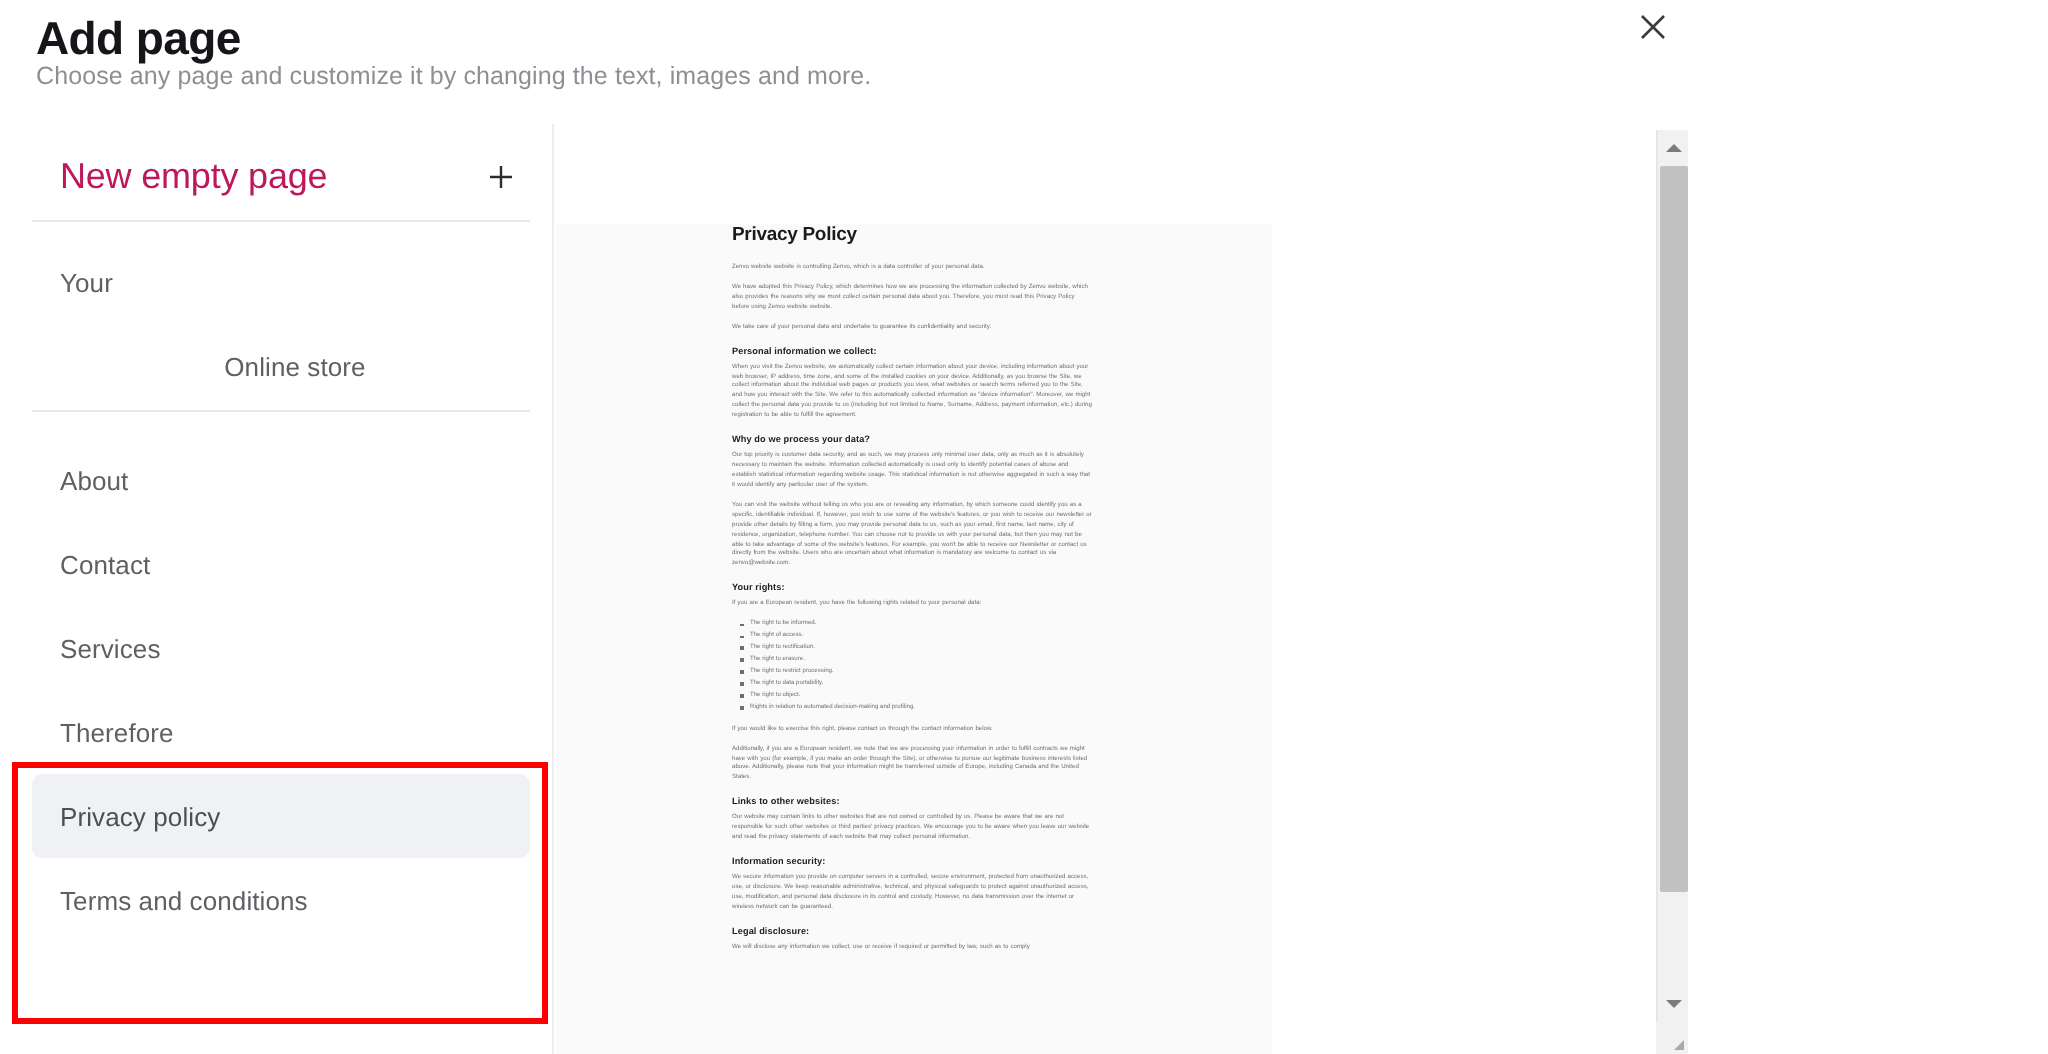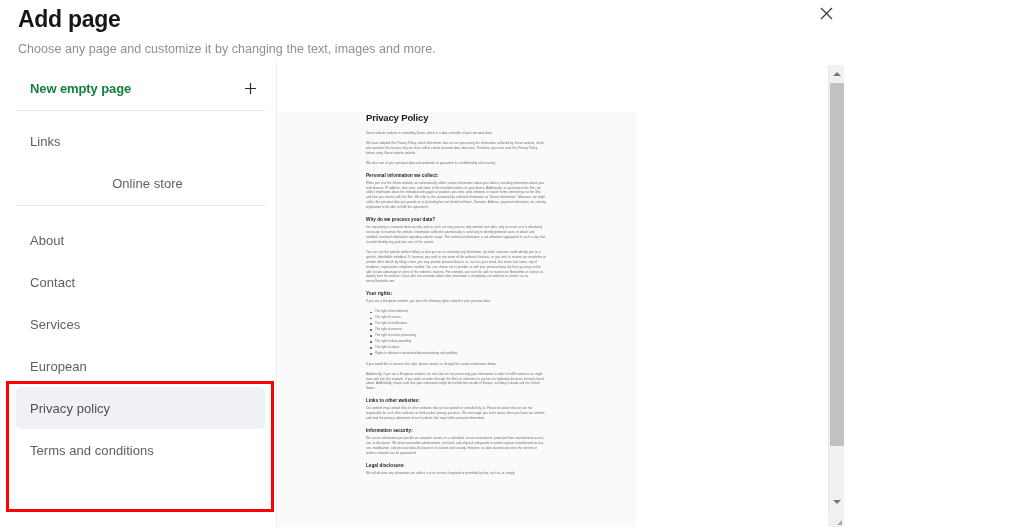--- a/index.html
+++ b/index.html
@@ -27,21 +27,21 @@
     left: 18px;
     top: 6px;
     font-size: 23px;
     font-weight: 700;
     letter-spacing: -0.3px;
     color: #16161a;
   }
   .dlg-sub {
     position: absolute;
     left: 18px;
-    top: 42px;
+    top: 31px;
     font-size: 12.5px;
     color: #8d8f94;
     letter-spacing: 0.05px;
   }
 
   .close-btn {
     position: absolute;
     right: 7px;
     top: 2px;
     width: 22px;
@@ -74,23 +74,23 @@
     width: 250px;
     height: 34px;
     display: flex;
     align-items: center;
     justify-content: space-between;
     padding: 0 8px 0 14px;
     border-radius: 4px;
     cursor: pointer;
   }
   .new-page-label {
-    font-size: 13px;
-    font-weight: 700;
-    color: #15803d;
+    font-size: 18px;
+    font-weight: 400;
+    color: #be185d;
     letter-spacing: -0.1px;
   }
   .plus-icon {
     color: #2c2c2e;
     display: flex;
     align-items: center;
     justify-content: center;
     width: 16px;
     height: 16px;
   }
@@ -297,41 +297,41 @@
         <svg width="13" height="13" viewBox="0 0 13 13">
           <path d="M6.5 1 L6.5 12 M1 6.5 L12 6.5" stroke="#2c2c2e" stroke-width="1.2" fill="none"></path>
         </svg>
       </span>
     </div>
 
     <div class="divider d1"></div>
 
     <div class="page-list">
       <div class="page-item">
-        <span>Links</span>
+        <span>Your</span>
       </div>
       <div class="page-item gap-after">
         <span>Online store</span>
       </div>
     </div>
 
     <div class="divider d2"></div>
 
     <div class="page-list" style="top:157px;">
       <div class="page-item">
         <span>About</span>
       </div>
       <div class="page-item">
         <span>Contact</span>
       </div>
       <div class="page-item">
         <span>Services</span>
       </div>
       <div class="page-item">
-        <span>European</span>
+        <span>Therefore</span>
       </div>
       <div class="page-item selected">
         <span>Privacy policy</span>
       </div>
       <div class="page-item">
         <span>Terms and conditions</span>
       </div>
     </div>
   </div>
 

